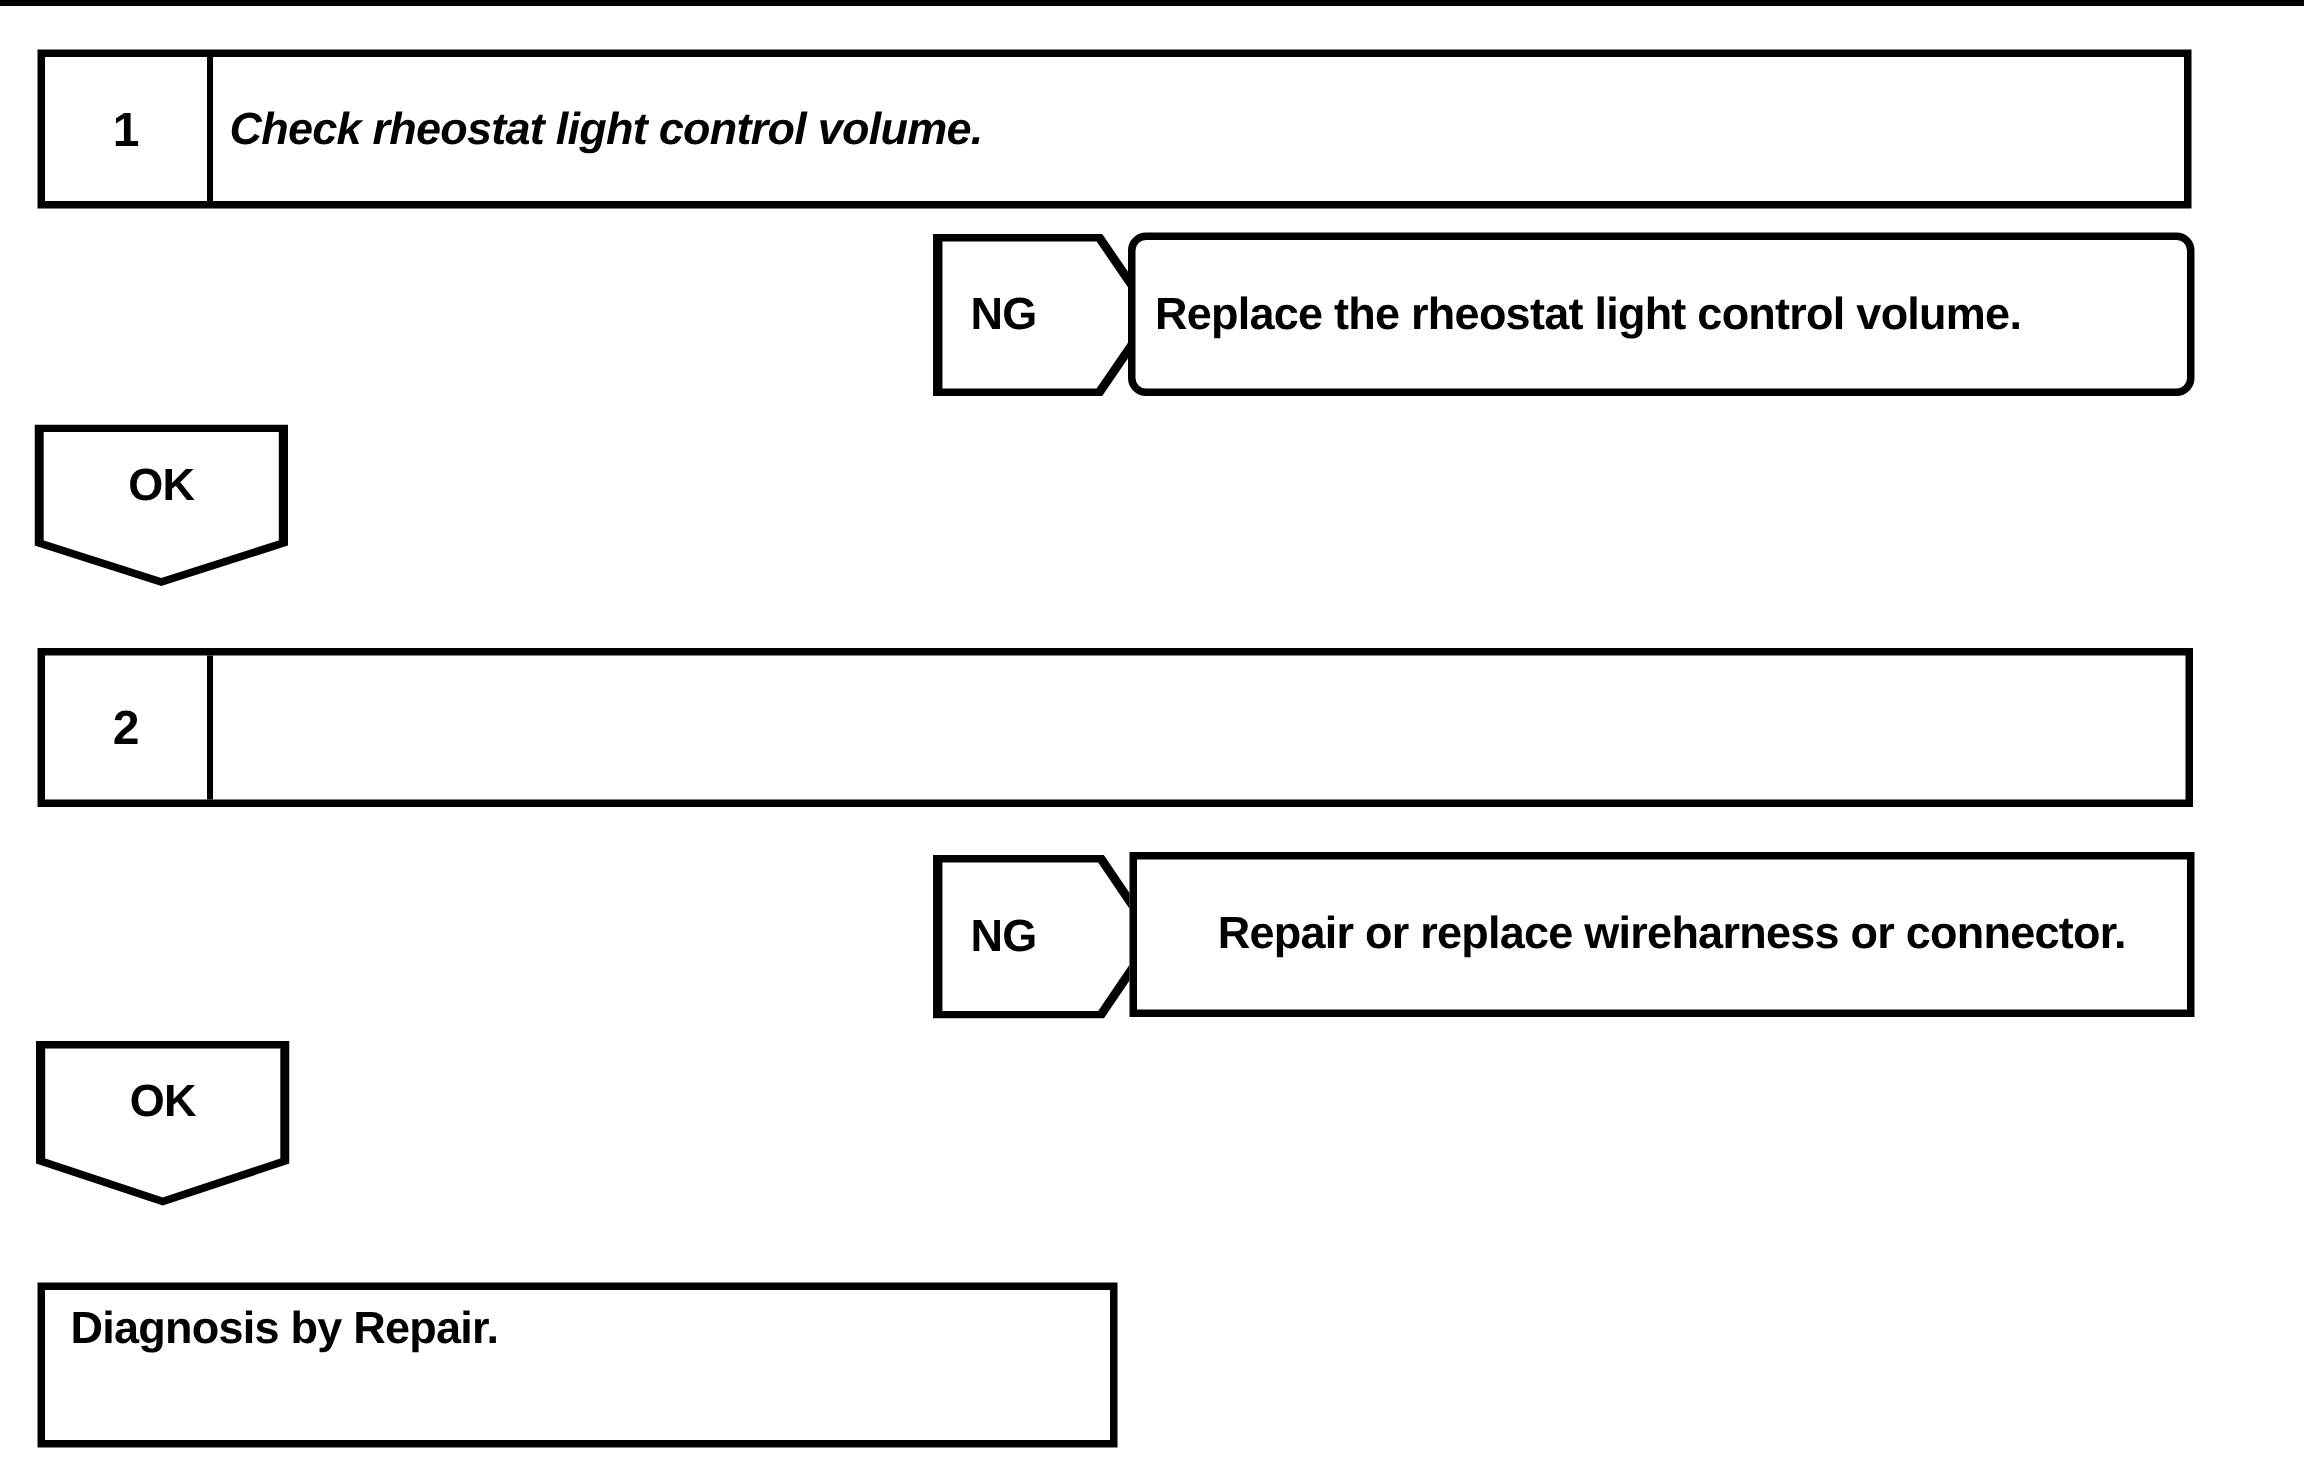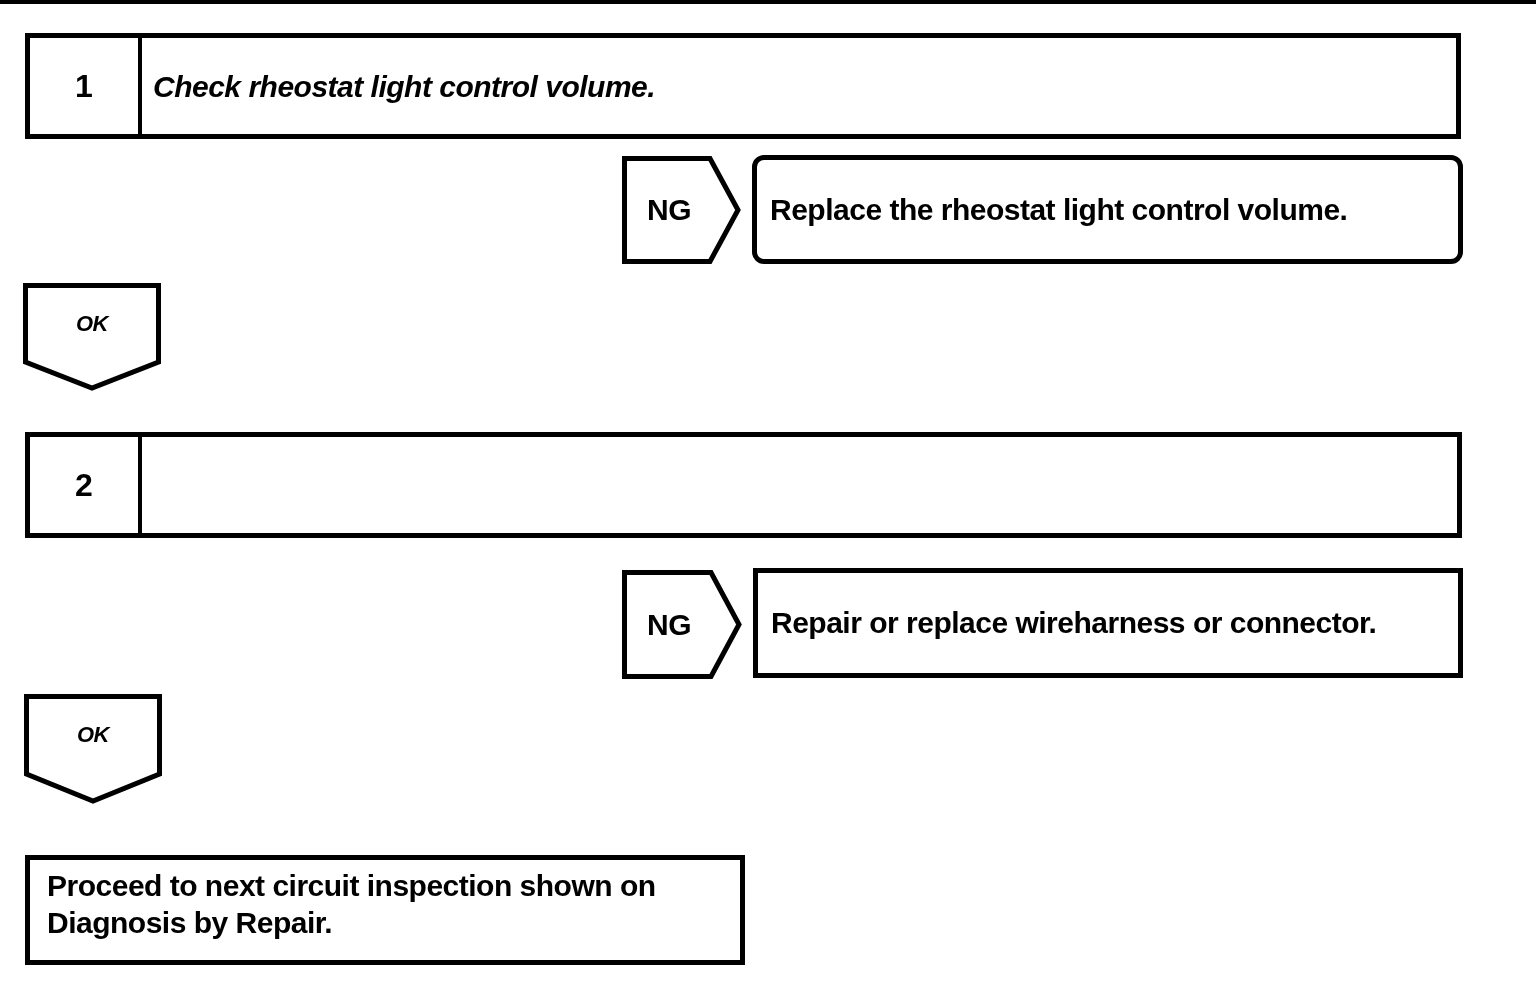--- a/index.html
+++ b/index.html
@@ -45,20 +45,21 @@
     flex-direction: column;
     justify-content: center;
     padding-left: 11px;
     font-size: 30px;
     line-height: 37px;
     letter-spacing: -0.5px;
     font-style: italic;
   }
   .shape {
     position: absolute;
+    padding-left: 31px;
   }
   .shape svg {
     position: absolute;
     left: 0; top: 0;
     width: 100%; height: 100%;
     display: block;
   }
   .ng-lbl {
     position: absolute;
     left: 0; top: 0; bottom: 0;
@@ -69,23 +70,22 @@
     font-size: 30px;
     letter-spacing: -0.5px;
   }
   .ok-lbl {
     position: absolute;
     left: 0; top: 0;
     width: 100%; height: 82px;
     display: flex;
     align-items: center;
     justify-content: center;
-    font-size: 22px;
+    font-size: 30px;
     letter-spacing: -0.5px;
-    font-style: italic;
   }
   .action-box {
     position: absolute;
     box-sizing: border-box;
     border: 5px solid #000000;
     background: #ffffff;
     display: flex;
     align-items: center;
     padding-left: 13px;
     font-size: 30px;
@@ -145,29 +145,28 @@
     </div>
   </div>
 
   <div class="shape" style="left:622px; top:570px; width:120px; height:109px;">
     <svg viewBox="0 0 120 109" preserveAspectRatio="none">
       <polygon points="2.5,2.5 89,2.5 117,54.5 89,106.5 2.5,106.5" fill="#ffffff" stroke="#000000" stroke-width="5" stroke-linejoin="miter"></polygon>
     </svg>
     <span class="ng-lbl">NG</span>
   </div>
 
-  <div class="action-box" style="left:753px; top:568px; width:710px; height:110px;">
+  <div class="action-box" style="left:753px; top:568px; width:710px; height:110px;justify-content:center;">
     <span>Repair or replace wireharness or connector.</span>
   </div>
 
   <div class="shape" style="left:24px; top:694px; width:138px; height:110px;">
     <svg viewBox="0 0 138 110" preserveAspectRatio="none">
       <polygon points="2.5,2.5 135.5,2.5 135.5,80 69,107 2.5,80" fill="#ffffff" stroke="#000000" stroke-width="5" stroke-linejoin="miter"></polygon>
     </svg>
     <span class="ok-lbl">OK</span>
   </div>
 
   <div class="conclusion-box" style="left:25px; top:855px; width:720px; height:110px;">
-    <div>Proceed to next circuit inspection shown on</div>
     <div>Diagnosis by Repair.</div>
   </div>
 
 </div>
 
 </body></html>

